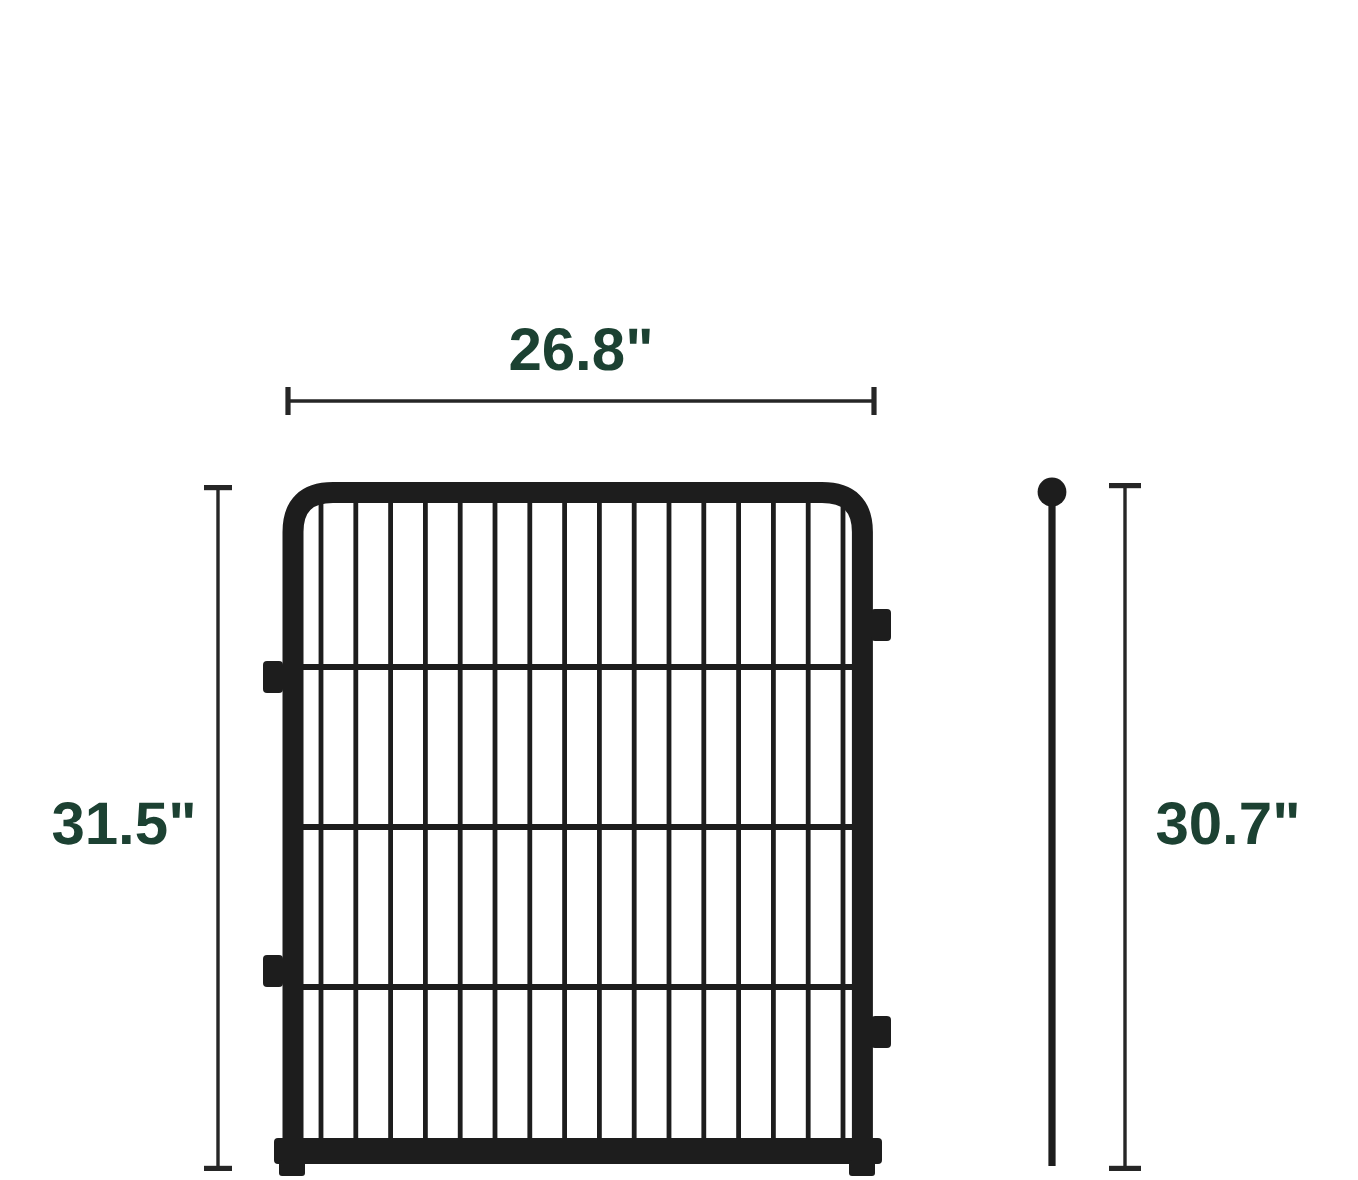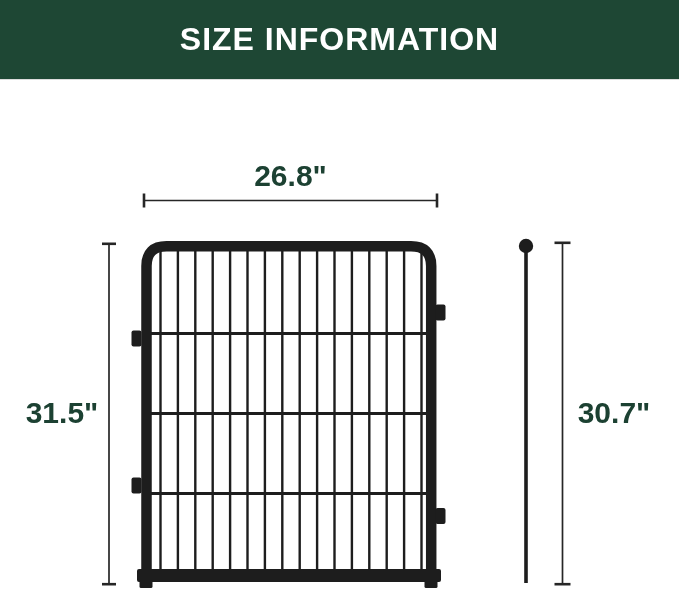--- a/index.html
+++ b/index.html
@@ -40,23 +40,20 @@
   .vbar{stroke:var(--metal);stroke-width:2.4;}
   .hbar{stroke:var(--metal);stroke-width:3;}
   .dim-line{stroke:var(--dim);stroke-width:1.7;}
   .dim-cap{stroke:var(--dim);stroke-width:2.6;}
 </style>
 </head>
 <body>
 
 <div class="stage">
 
-  <div class="header">
-    <h1>SIZE INFORMATION</h1>
-  </div>
 
   <div class="dim-label" id="width-label">26.8"</div>
   <div class="dim-label" id="height-left-label">31.5"</div>
   <div class="dim-label" id="height-right-label">30.7"</div>
 
   <svg width="679" height="590" viewBox="0 0 679 590">
 
     <g>
       <line class="dim-line" x1="143" y1="200.5" x2="438" y2="200.5"></line>
       <line class="dim-cap" x1="144" y1="193.5" x2="144" y2="207.5"></line>

